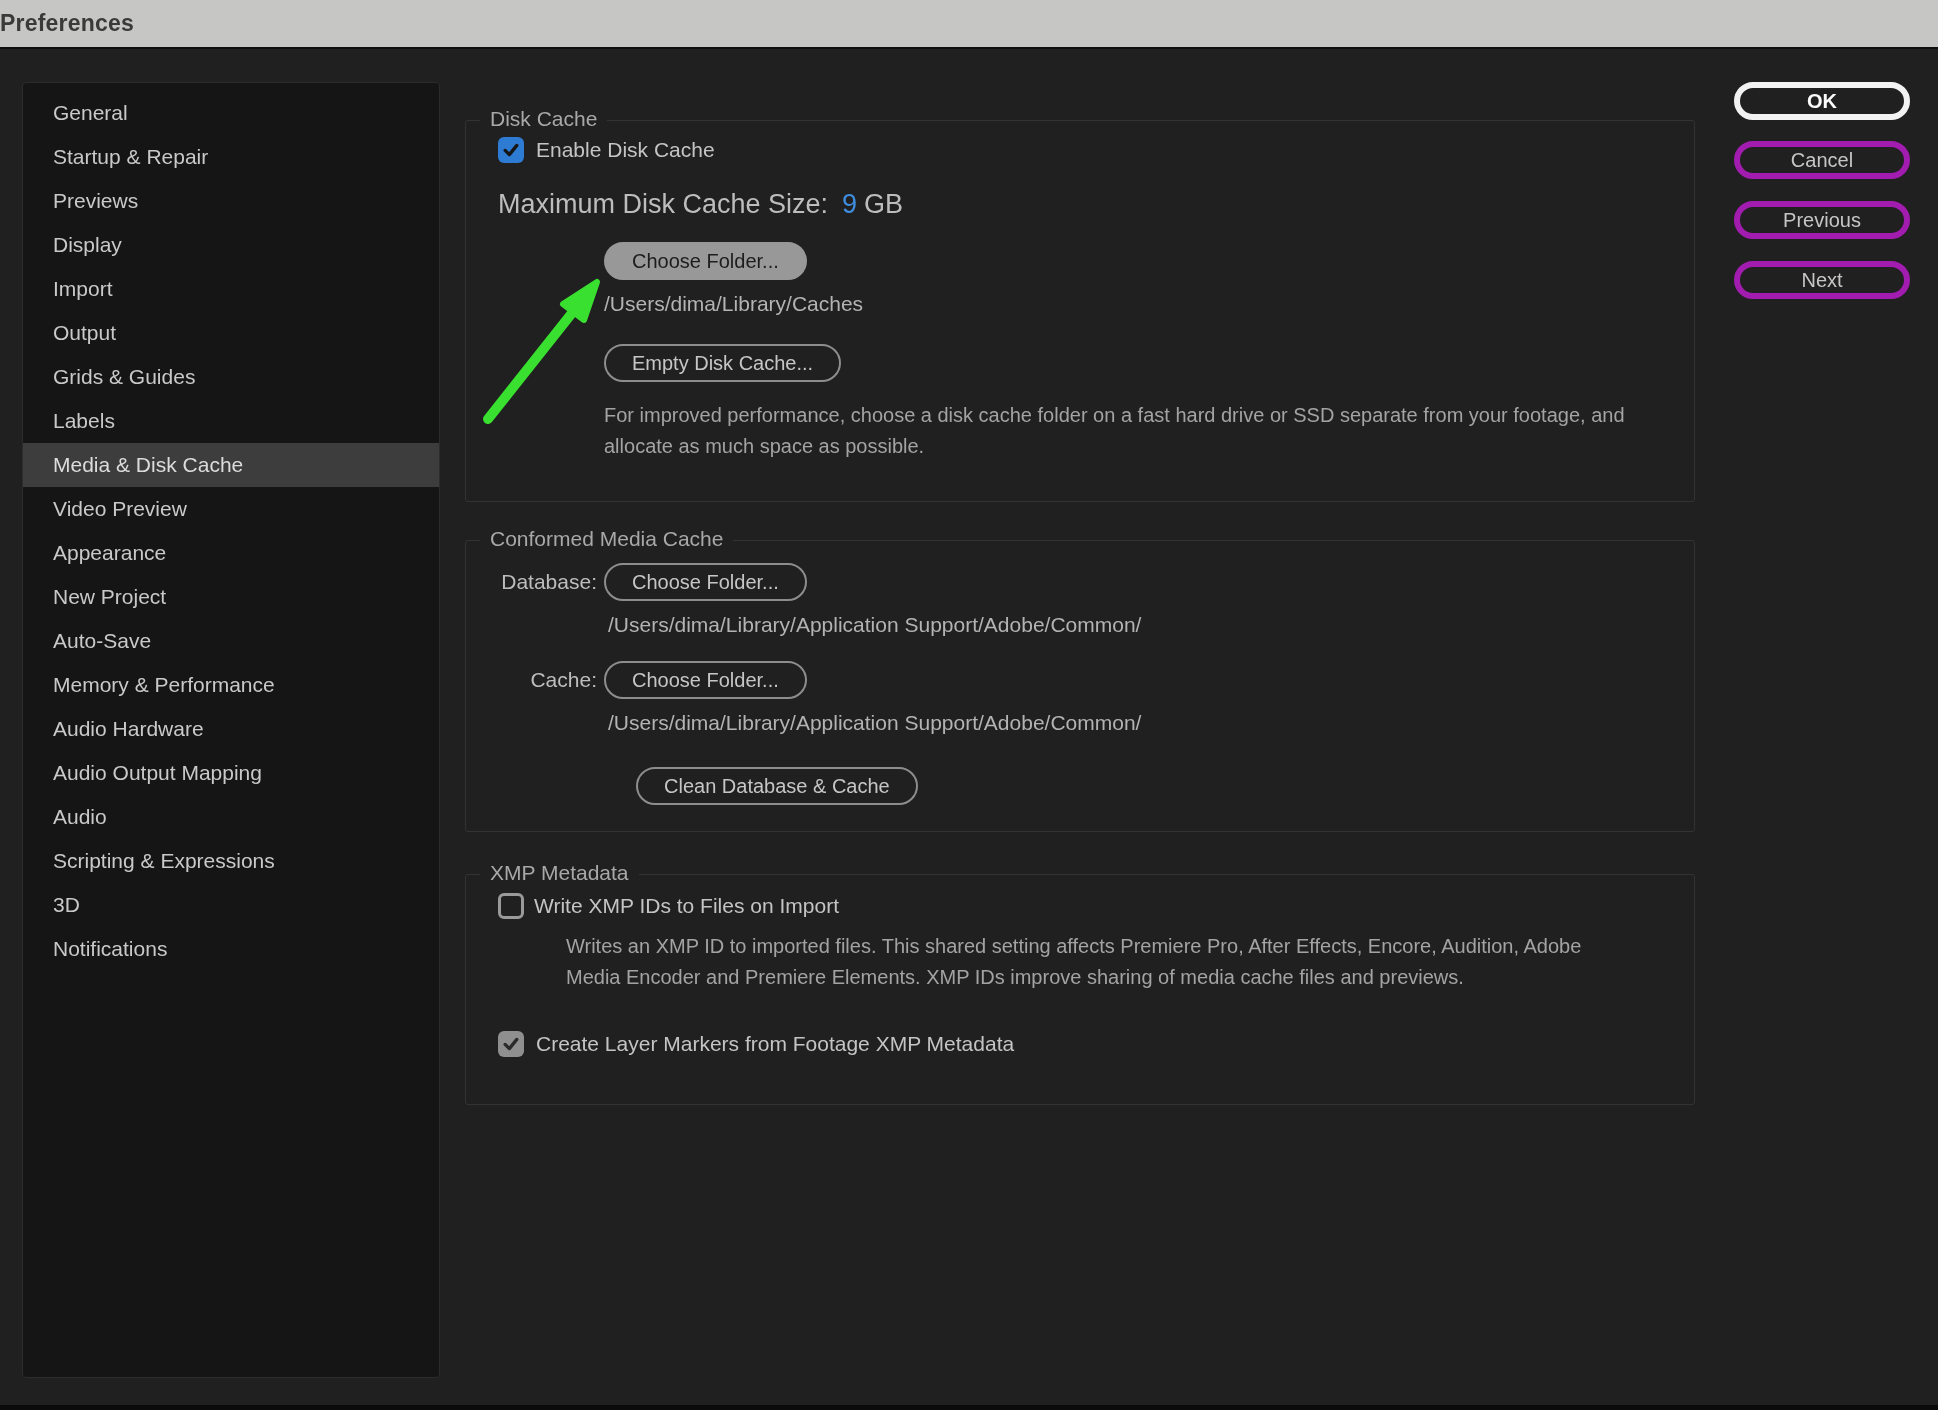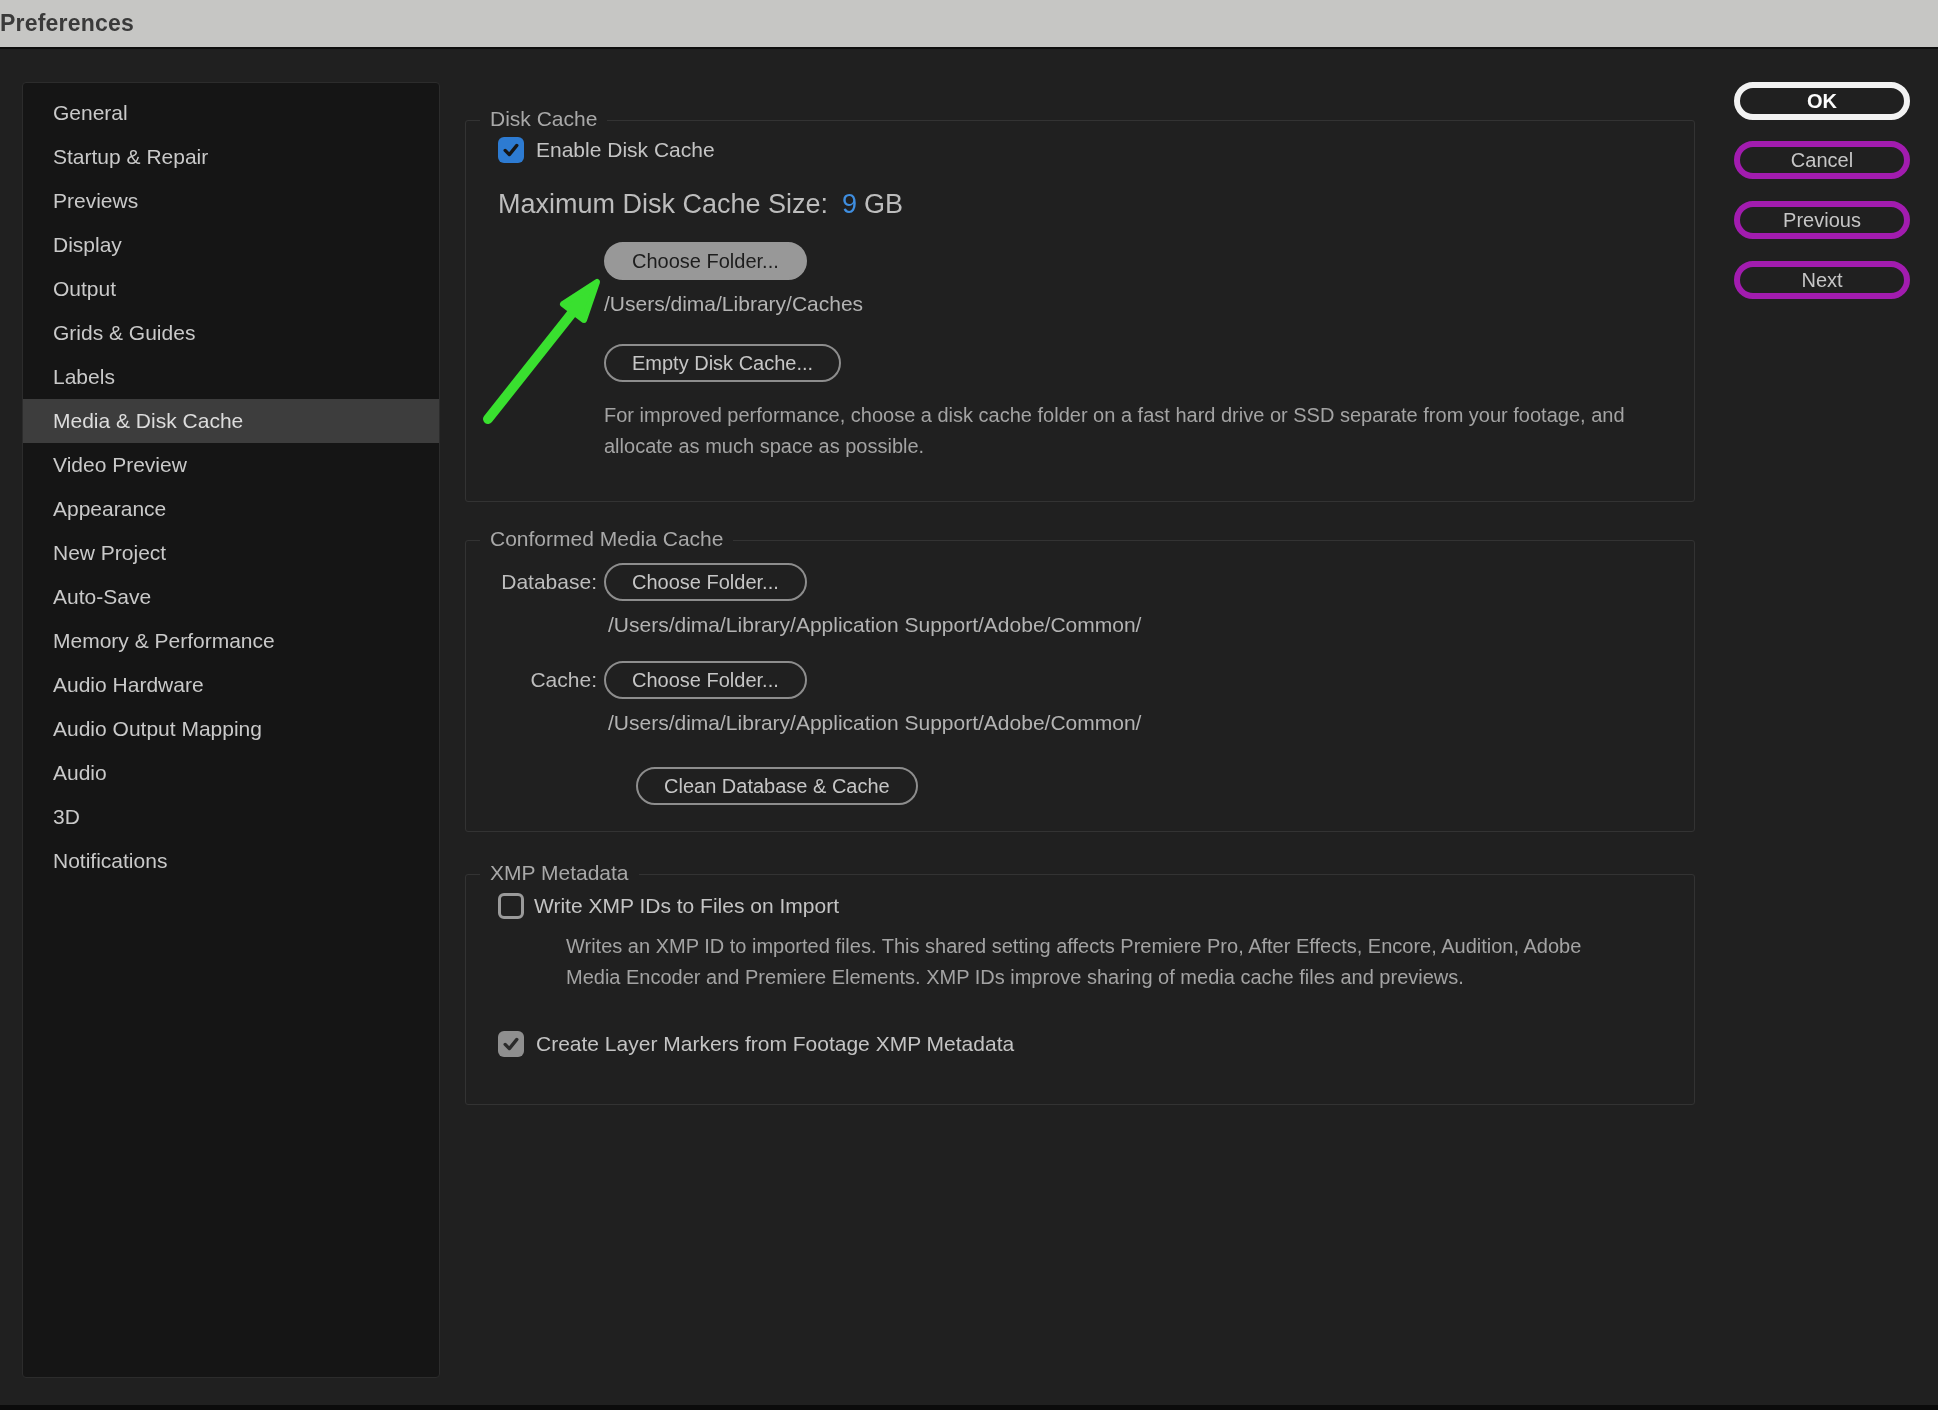--- a/index.html
+++ b/index.html
@@ -119,32 +119,34 @@
 
   <div class="titlebar">
     <span class="title">Preferences</span>
   </div>
 
   <div class="sidebar" id="sidebar">
       <div class="item">General</div>
       <div class="item">Startup &amp; Repair</div>
       <div class="item">Previews</div>
       <div class="item">Display</div>
+      <div class="item">Import</div>
       <div class="item">Output</div>
       <div class="item">Grids &amp; Guides</div>
       <div class="item">Labels</div>
       <div class="item selected">Media &amp; Disk Cache</div>
       <div class="item">Video Preview</div>
       <div class="item">Appearance</div>
       <div class="item">New Project</div>
       <div class="item">Auto-Save</div>
       <div class="item">Memory &amp; Performance</div>
       <div class="item">Audio Hardware</div>
       <div class="item">Audio Output Mapping</div>
       <div class="item">Audio</div>
+      <div class="item">Scripting &amp; Expressions</div>
       <div class="item">3D</div>
       <div class="item">Notifications</div>
     </div>
 
   <div class="group g1">
     <span class="group-legend">Disk Cache</span>
     <div class="group-inner">
       <div class="row row-enable">
         <span class="checkbox style-blue checked">
           <svg viewBox="0 0 24 24">

